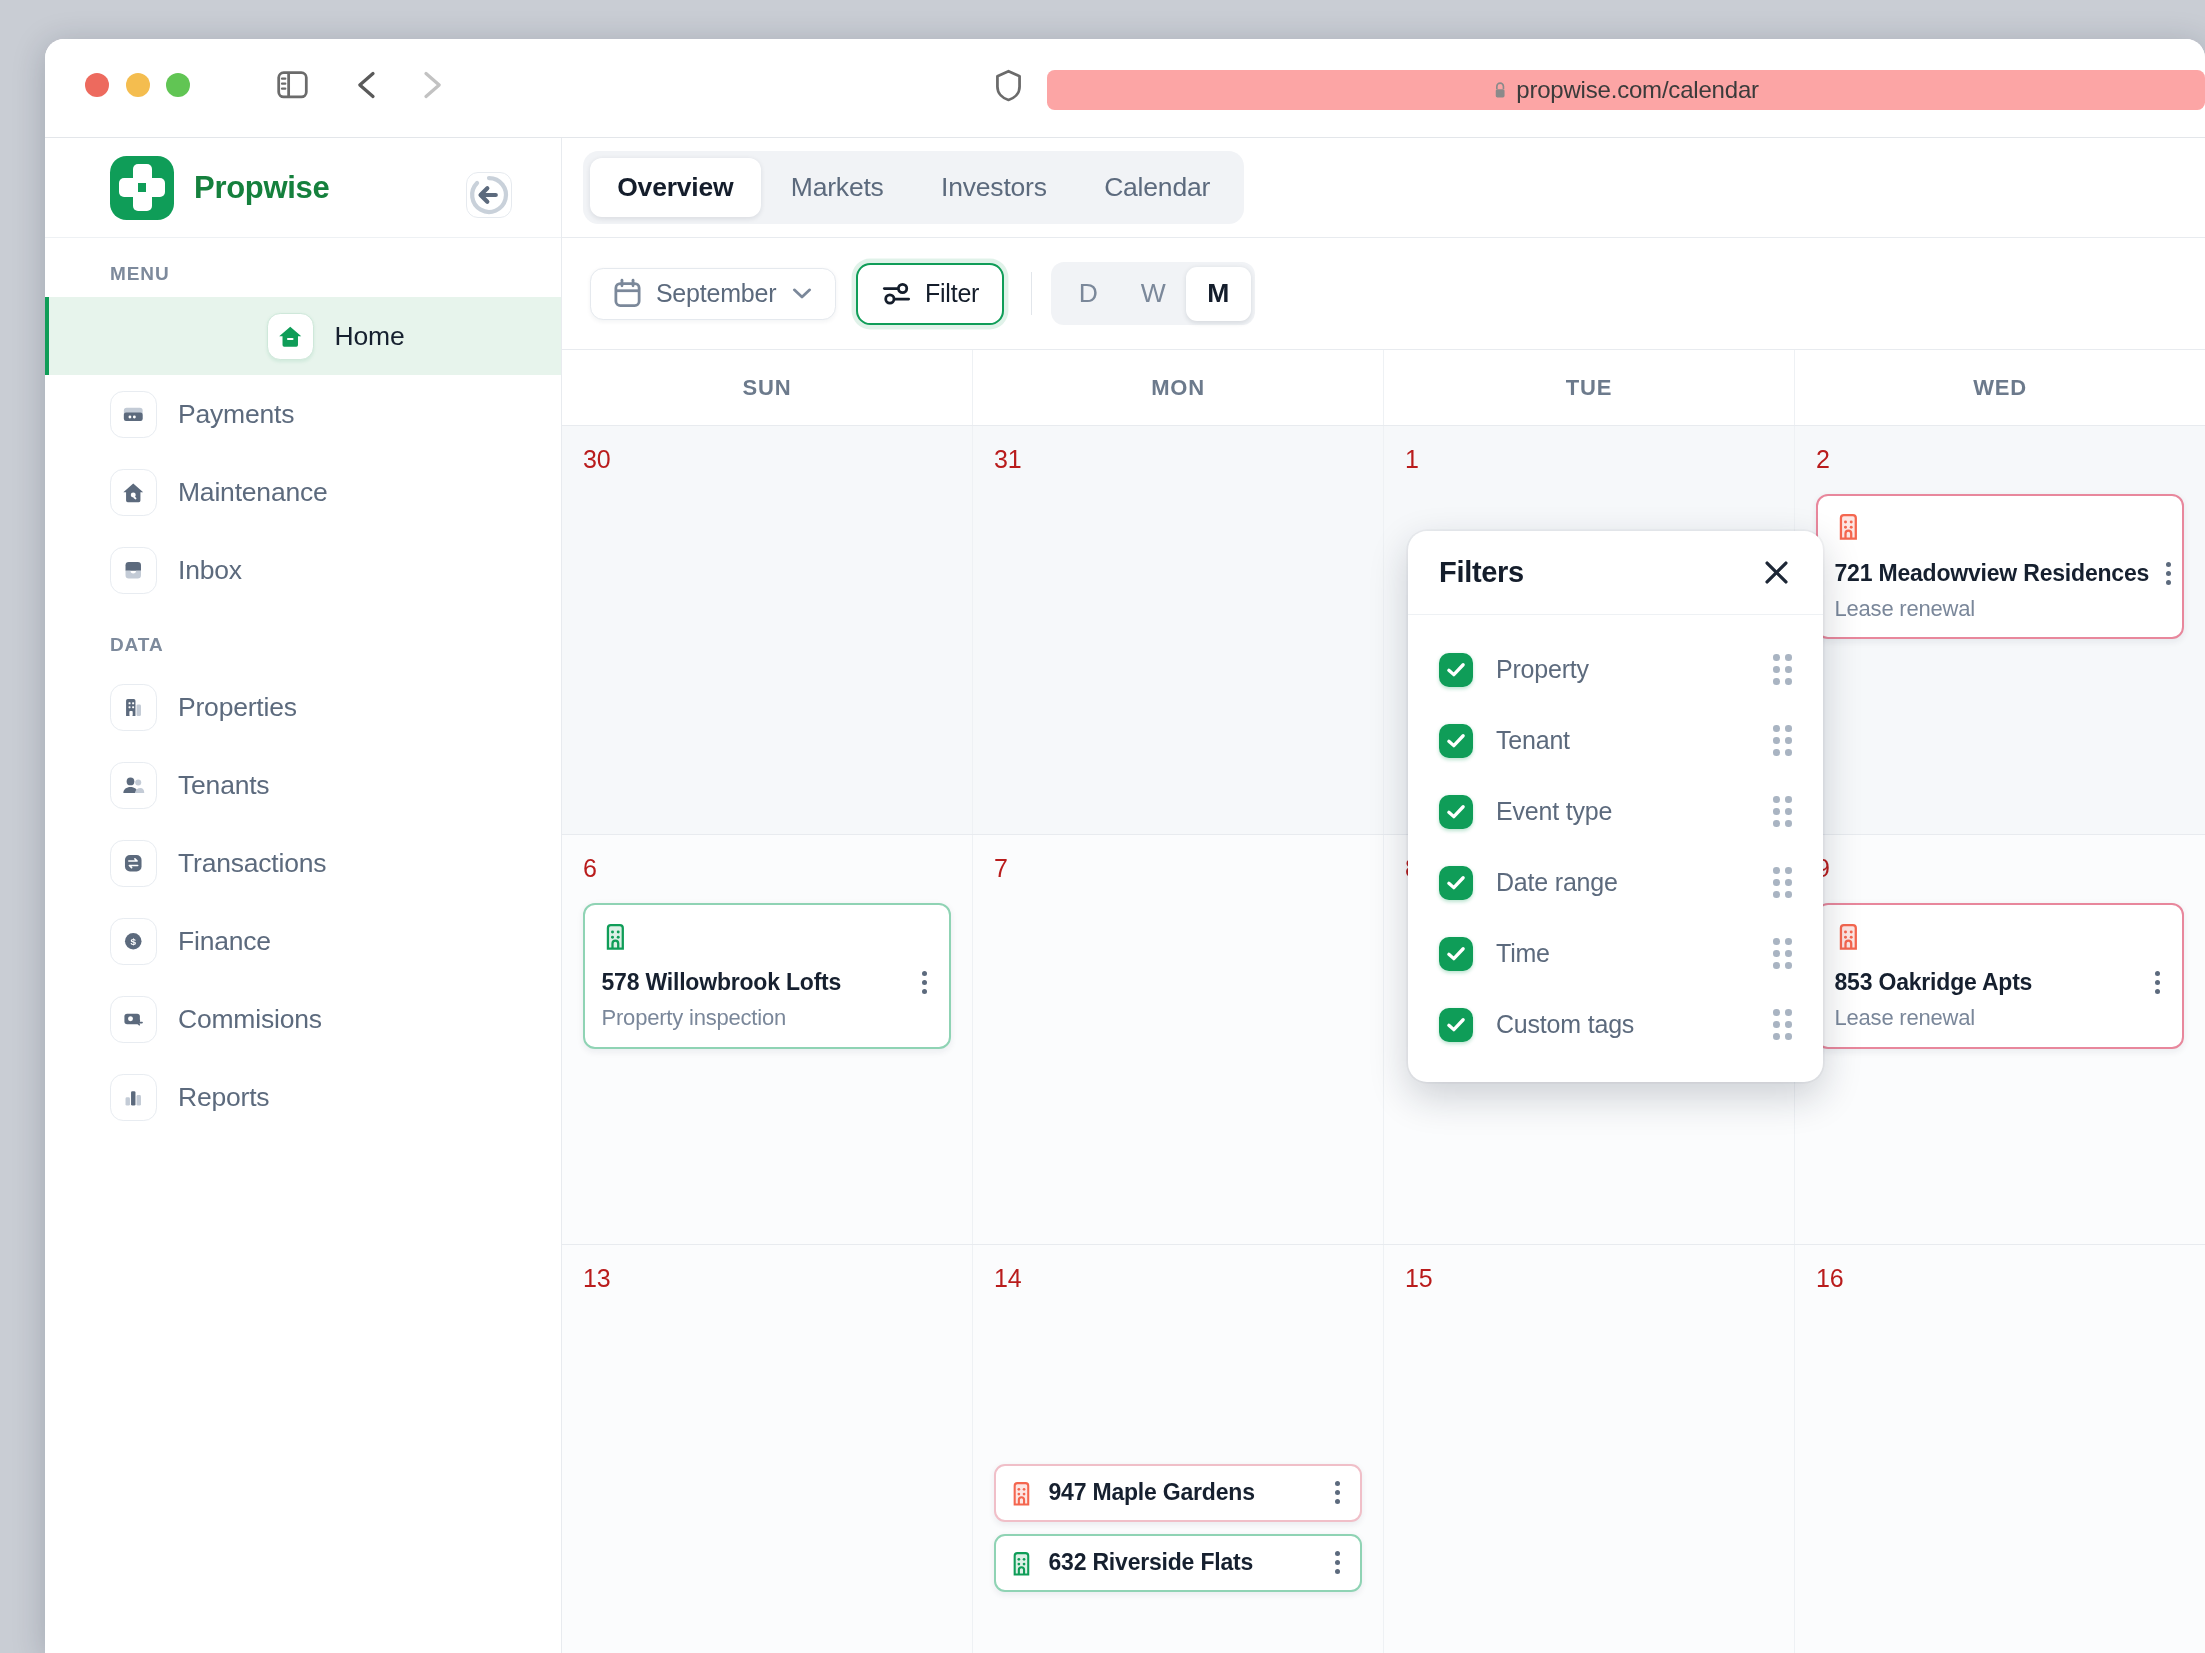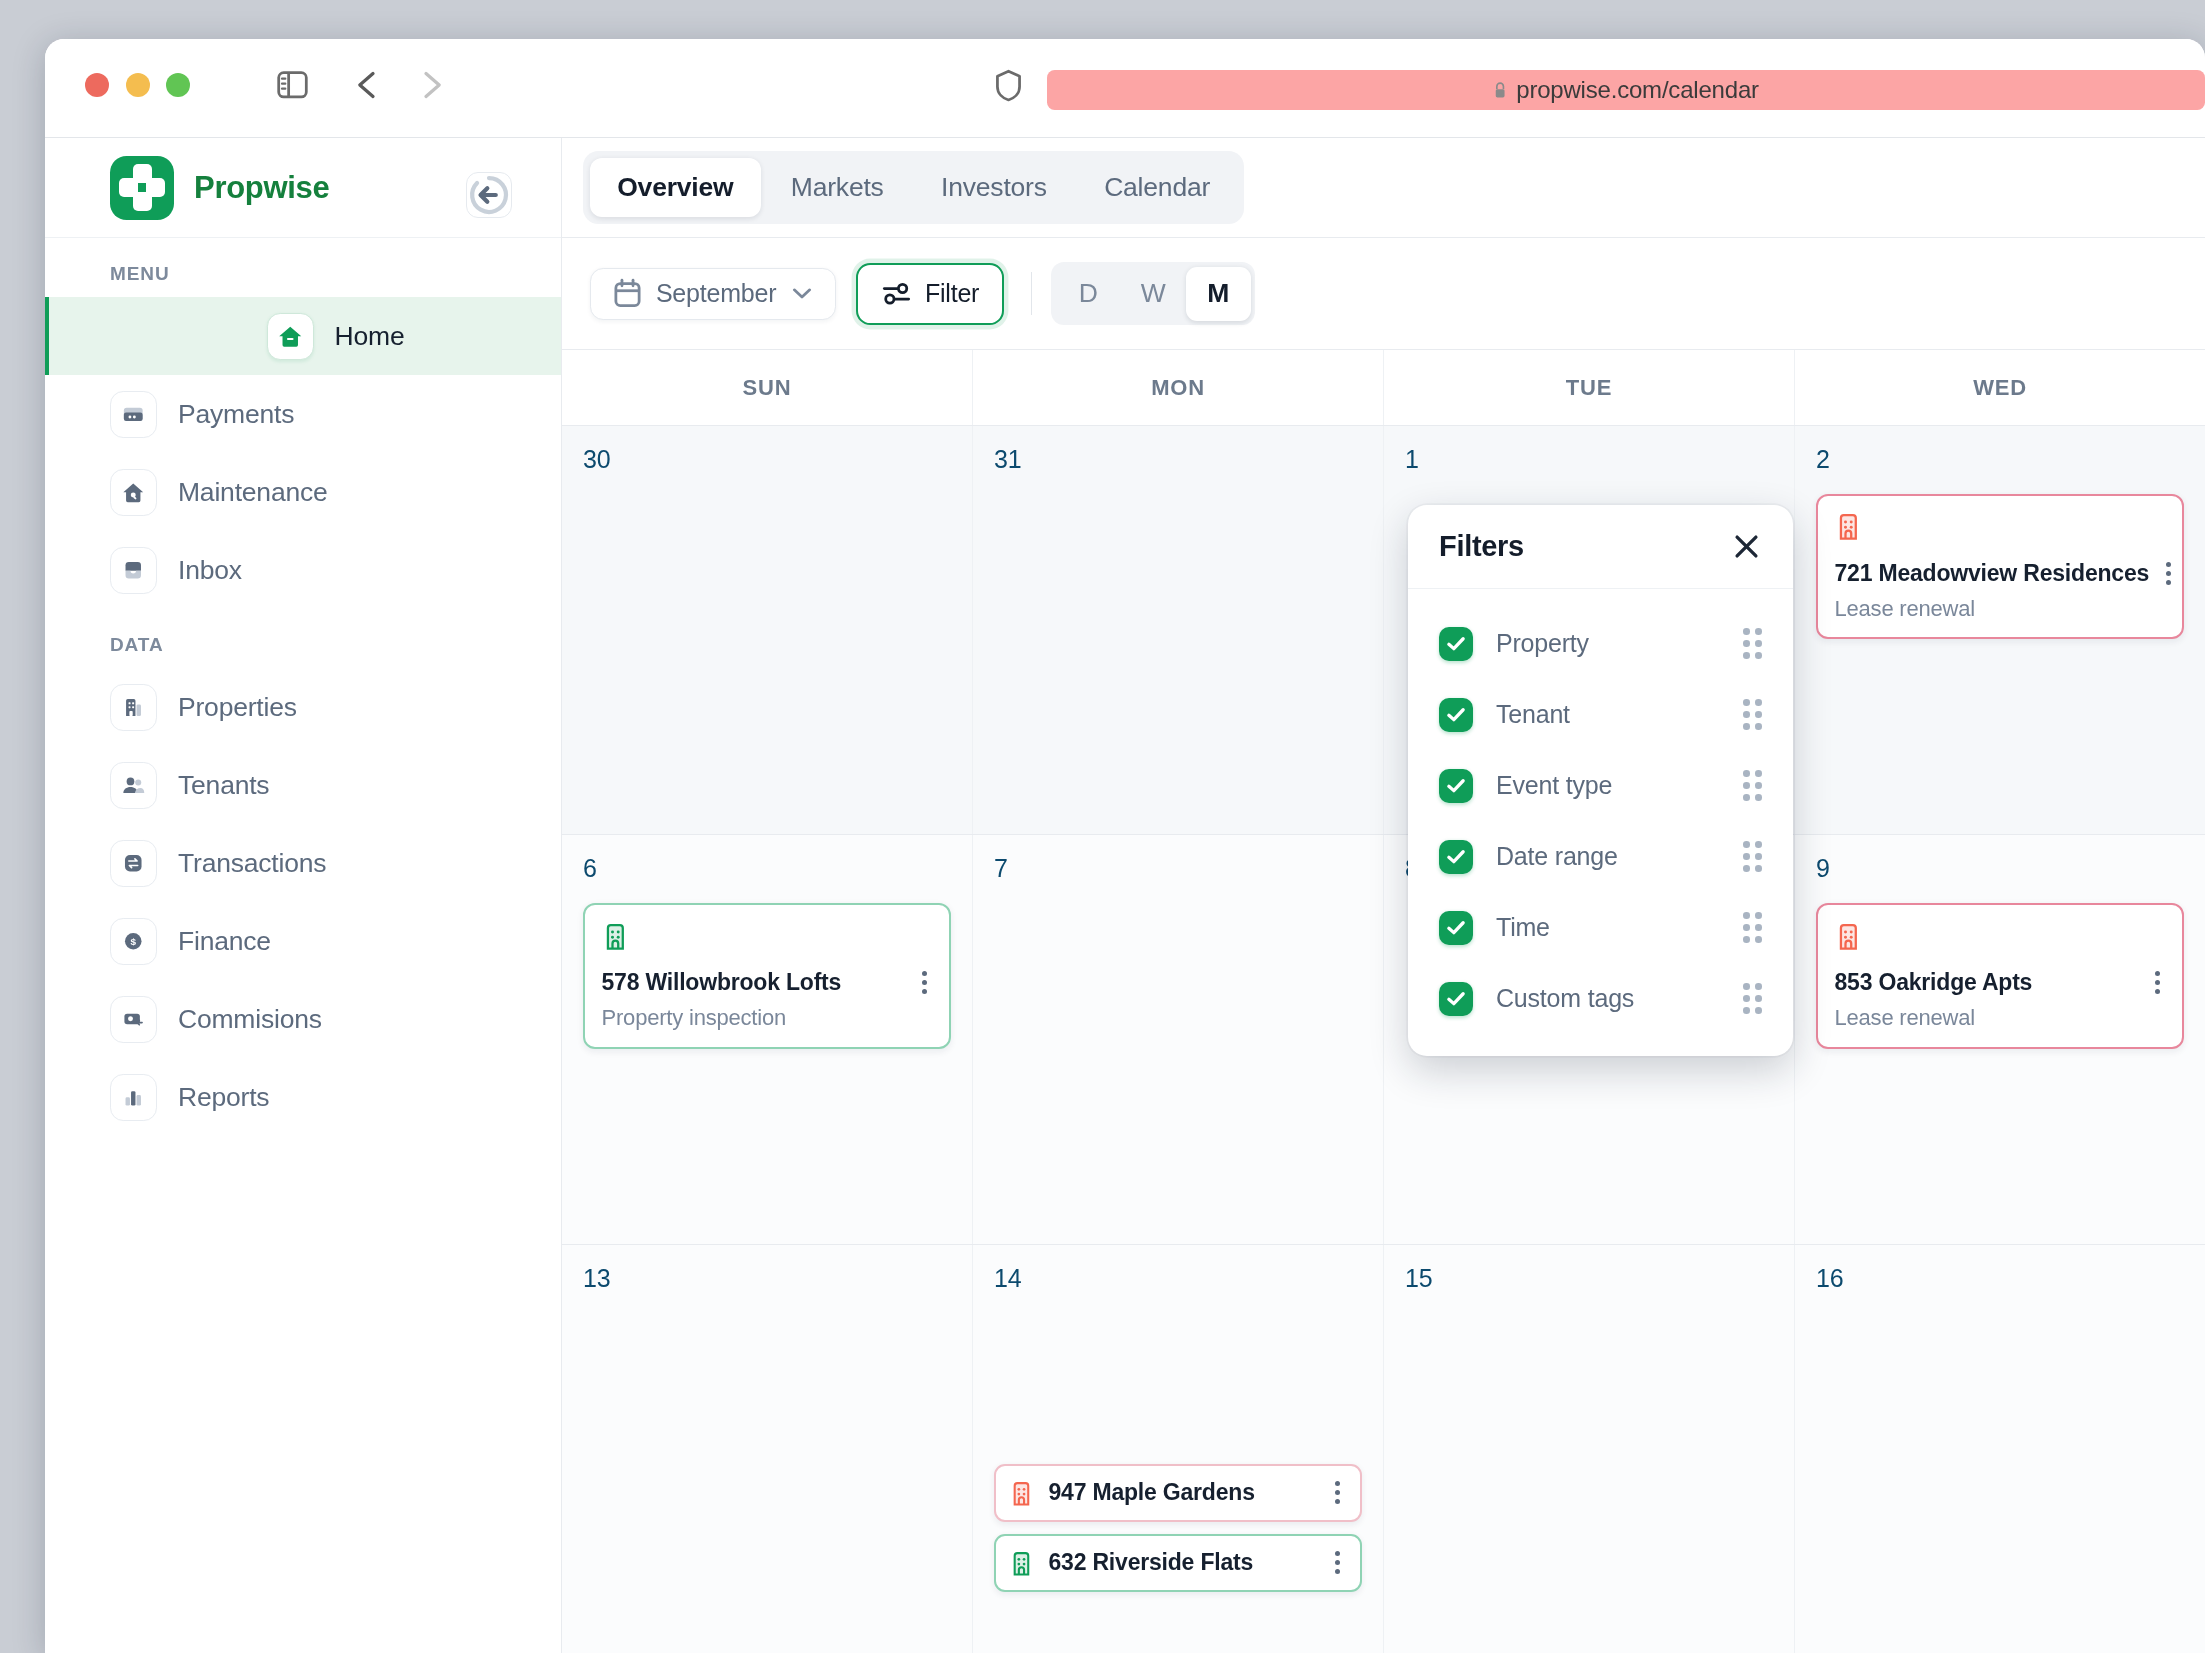--- a/index.html
+++ b/index.html
@@ -167,21 +167,21 @@
   }
   .cal-head-cell:last-child { border-right:none; }
 
   .cal-row { display:flex; flex:1; border-bottom: 1.7px solid #e8ebef; min-height:0; }
   .cal-cell {
     flex:1; border-right: 1.7px solid #eef1f4; position:relative;
     padding: 19px 21px; background:#fbfcfd; min-width:0;
   }
   .cal-cell:last-child { border-right:none; }
   .cal-cell.dim { background:#f6f8fa; }
-  .day-number { font-size: 25px; color:#0c4a6e; letter-spacing:-0.2px; }
+  .day-number { font-size: 25px; color:#b91c1c; letter-spacing:-0.2px; }
 
   
   .event-card {
     margin-top: 20px; border-radius: 12px; background:#fff;
     padding: 14.3px 16.5px 15.4px 16.5px; position:relative;
     box-shadow: 0 2.2px 7.7px rgba(20,30,50,.07);
   }
   .event-card.red   { border: 2.2px solid #e8879c; }
   .event-card.green { border: 2.2px solid #8fd3b4; }
   .ev-icon { width: 29px; height: 32px; display:block; }
@@ -195,22 +195,22 @@
     display:flex; align-items:center; gap:13.2px;
     border-radius: 11px; background:#fff; padding: 12px 14.3px;
     margin-top: 12px; box-shadow: 0 2.2px 6.6px rgba(20,30,50,.07);
   }
   .event-chip.red   { border: 2.2px solid #f0bfc8; }
   .event-chip.green { border: 2.2px solid #8fd3b4; }
   .chip-title { font-size: 23px; font-weight:700; color:#16202f; flex:1; letter-spacing:-0.2px; white-space:nowrap; }
 
   
   #filters-popover {
-    position:absolute; left: 846px; top: 367px;
-    width: 385px; background:#fff; border-radius: 19px;
+    position:absolute; left: 846px; top: 393px;
+    width: 415px; background:#fff; border-radius: 19px;
     box-shadow: 0 14.3px 39px rgba(20,30,50,.20), 0 0 0 1.7px rgba(20,30,50,.04);
     z-index: 50; overflow:hidden;
   }
   #filters-head {
     height: 84px; display:flex; align-items:center; justify-content:space-between;
     padding: 0 31px 0 31px; border-bottom:1.7px solid #eef1f4;
   }
   #filters-title { font-size: 29px; font-weight:700; color:#141d2b; letter-spacing:-0.3px; }
   #filters-close { width: 31px; height: 31px; }
   #filters-list { padding: 19px 0 22px 0; }

